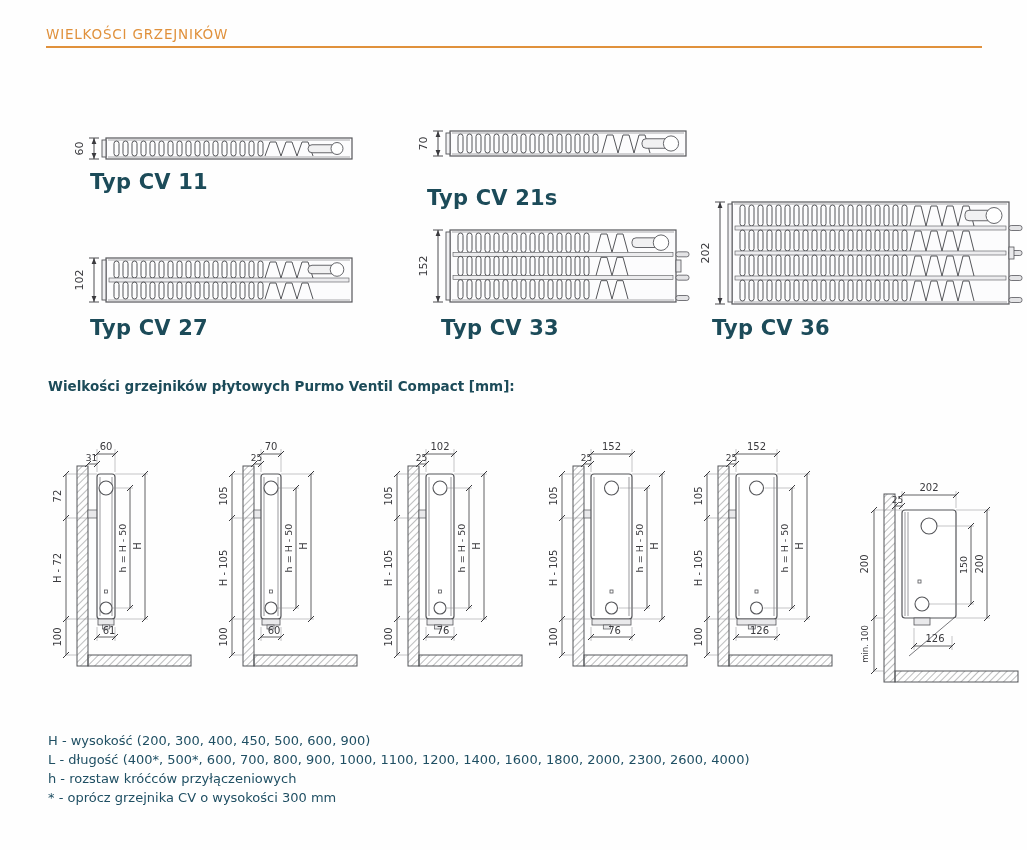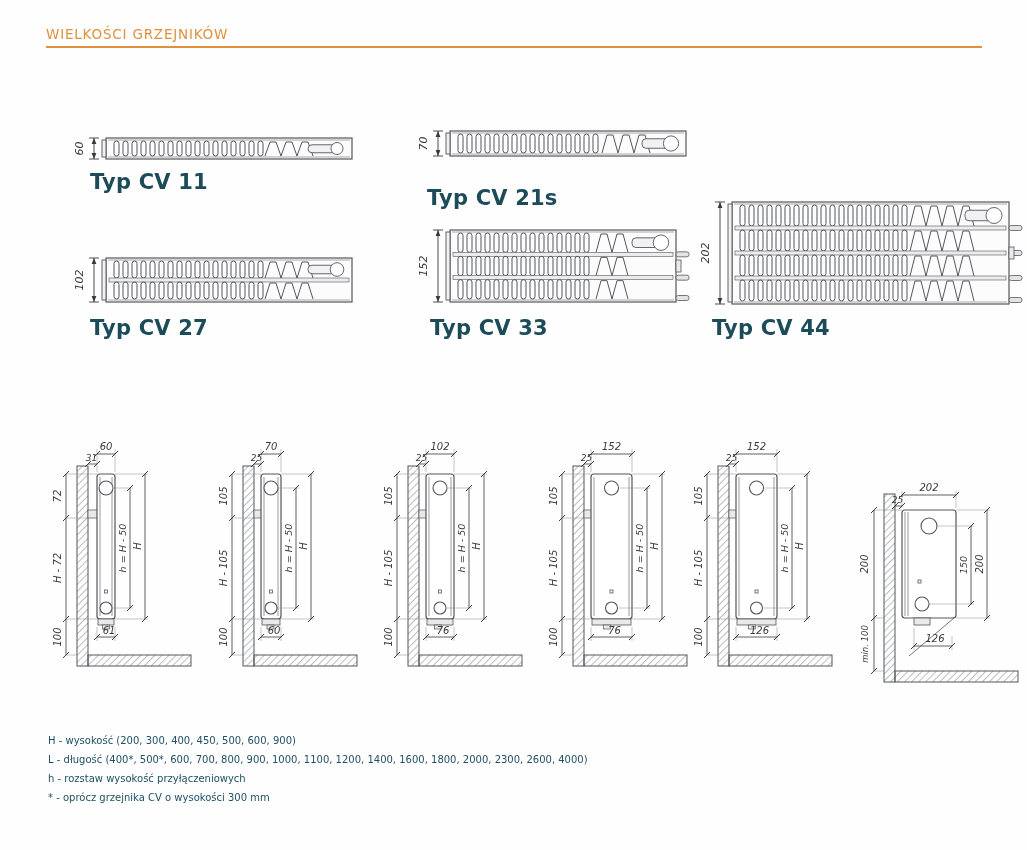--- a/index.html
+++ b/index.html
@@ -2,27 +2,27 @@
 <html style="--accent-orange: #E0913C; --heading-teal: #1C4B59; --text-dark: #1F4F63; --drawing-line: #55565A; --dim-line: #3A3A3E;"><head>
 <meta charset="utf-8">
 <style>
   html,body{margin:0;padding:0;background:#fff;}
   .page{position:relative;width:1027px;height:850px;background:#fefefe;overflow:hidden;
         font-family:"DejaVu Sans","Liberation Sans",sans-serif;}
   .title{position:absolute;left:46px;top:26px;font-size:13.5px;letter-spacing:.8px;
          color:var(--accent-orange,#E0913C);font-weight:500;}
   .rule{position:absolute;left:46px;top:46px;width:936px;height:2px;
         background:var(--accent-orange,#E0913C);}
-  .diag{position:absolute;font-style:italic;}
+  .diag{position:absolute;}
   .typlabel{position:absolute;font-size:21px;font-weight:bold;
             color:var(--heading-teal,#1C4B59);letter-spacing:.2px;}
   .subhead{position:absolute;left:48px;top:378px;font-size:13.5px;font-weight:bold;
            color:var(--heading-teal,#1C4B59);}
   .legend{position:absolute;left:48px;top:731px;color:var(--text-dark,#1F4F63);
-          font-size:10px;line-height:19px;}
+          font-size:13px;line-height:19px;}
   svg{display:block;}
 </style>
 </head>
 <body>
 
 <div class="page">
   <div class="title">WIELKOŚCI GRZEJNIKÓW</div>
   <div class="rule"></div>
 
   <div class="diag" id="cross-0" style="left:68px;top:126px">
@@ -316,23 +316,24 @@
         <rect x="315" y="58.5" width="13" height="5" rx="2.2" fill="#e4e4e6" stroke="#55565A" stroke-width="0.8"></rect>
         <rect x="315" y="83.5" width="13" height="5" rx="2.2" fill="#e4e4e6" stroke="#55565A" stroke-width="0.8"></rect>
         <rect x="315" y="105.5" width="13" height="5" rx="2.2" fill="#e4e4e6" stroke="#55565A" stroke-width="0.8"></rect>
         <rect x="315" y="55" width="5" height="12" fill="#eaeaec" stroke="#55565A" stroke-width="0.8"></rect>
       </svg>
     </div>
 
   <div class="typlabel" style="left:90px;top:170px">Typ CV 11</div>
   <div class="typlabel" style="left:427px;top:186px">Typ CV 21s</div>
   <div class="typlabel" style="left:90px;top:316px">Typ CV 27</div>
-  <div class="typlabel" style="left:430px;top:316px">Typ CV 33</div>
-  <div class="typlabel" style="left:712px;top:316px">Typ CV 44</div>
+  <div class="typlabel" style="left:441px;top:316px">Typ CV 33</div>
+  <div class="typlabel" style="left:712px;top:316px">Typ CV 36</div>
 
+  <div class="subhead">Wielkości grzejników płytowych Purmo Ventil Compact [mm]:</div>
 
   <div class="diag" id="side-0" style="left:46px;top:424px">
       <svg width="150" height="265" viewBox="0 0 150 265">
         <defs>
           <pattern id="h0" width="5" height="5" patternUnits="userSpaceOnUse" patternTransform="rotate(45)">
             <line x1="0" y1="0" x2="0" y2="5" stroke="#7a7b7e" stroke-width="1"></line>
           </pattern>
         </defs>
         <rect x="31" y="42" width="11" height="200" fill="url(#h0)" stroke="#55565a" stroke-width="1"></rect>
         <rect x="42" y="231" width="103" height="11" fill="url(#h0)" stroke="#55565a" stroke-width="1"></rect>
@@ -680,16 +681,16 @@
         <line x1="58" y1="178" x2="96" y2="178" stroke="#3A3A3E" stroke-width="0.8"></line>
         <line x1="55" y1="181" x2="61" y2="175" stroke="#3A3A3E" stroke-width="1"></line>
         <line x1="93" y1="181" x2="99" y2="175" stroke="#3A3A3E" stroke-width="1"></line>
         <text x="79" y="174" font-size="10" fill="#3A3A3E" text-anchor="middle" font-family="DejaVu Sans, sans-serif">126</text>
       </svg>
     </div>
 
   <div class="legend">
     <div>H - wysokość (200, 300, 400, 450, 500, 600, 900)</div>
     <div>L - długość (400*, 500*, 600, 700, 800, 900, 1000, 1100, 1200, 1400, 1600, 1800, 2000, 2300, 2600, 4000)</div>
-    <div>h - rozstaw wysokość przyłączeniowych</div>
+    <div>h - rozstaw króćców przyłączeniowych</div>
     <div>* - oprócz grzejnika CV o wysokości 300 mm</div>
   </div>
 </div>
 
 </body></html>

